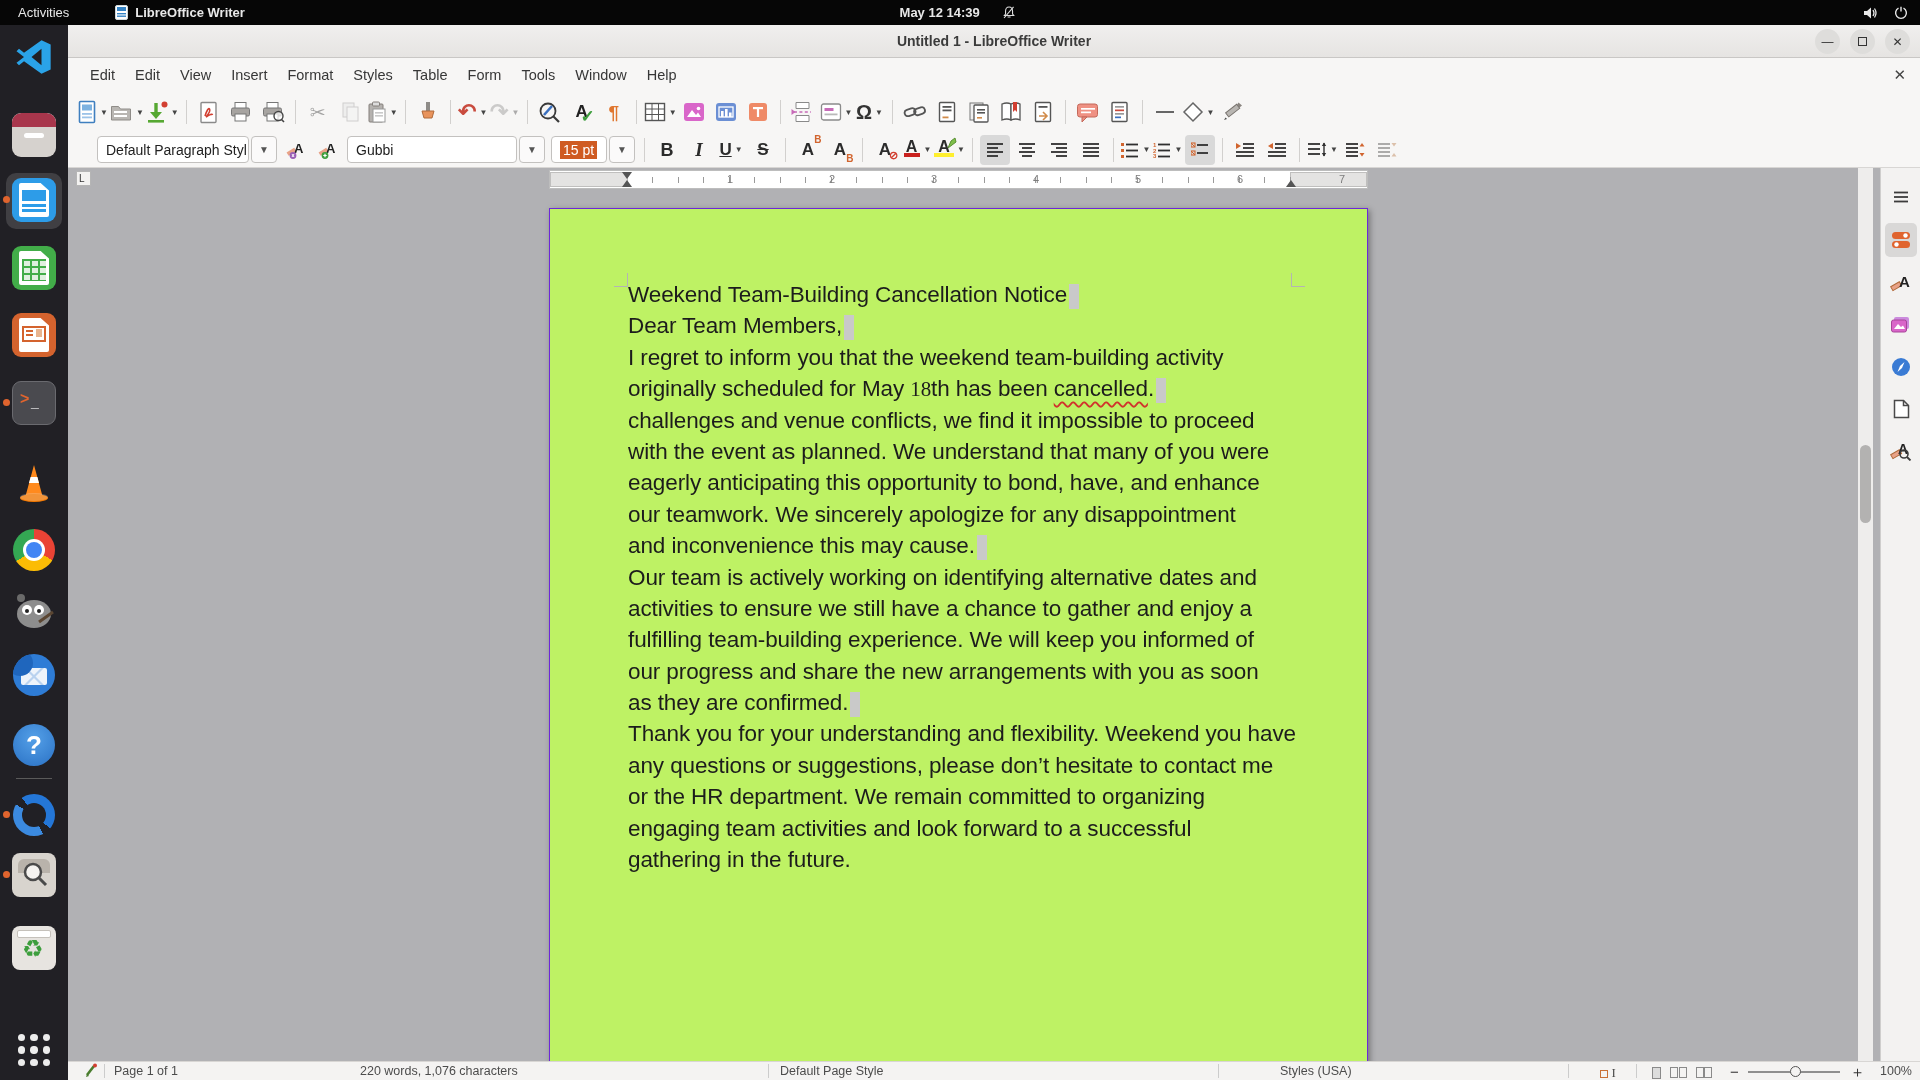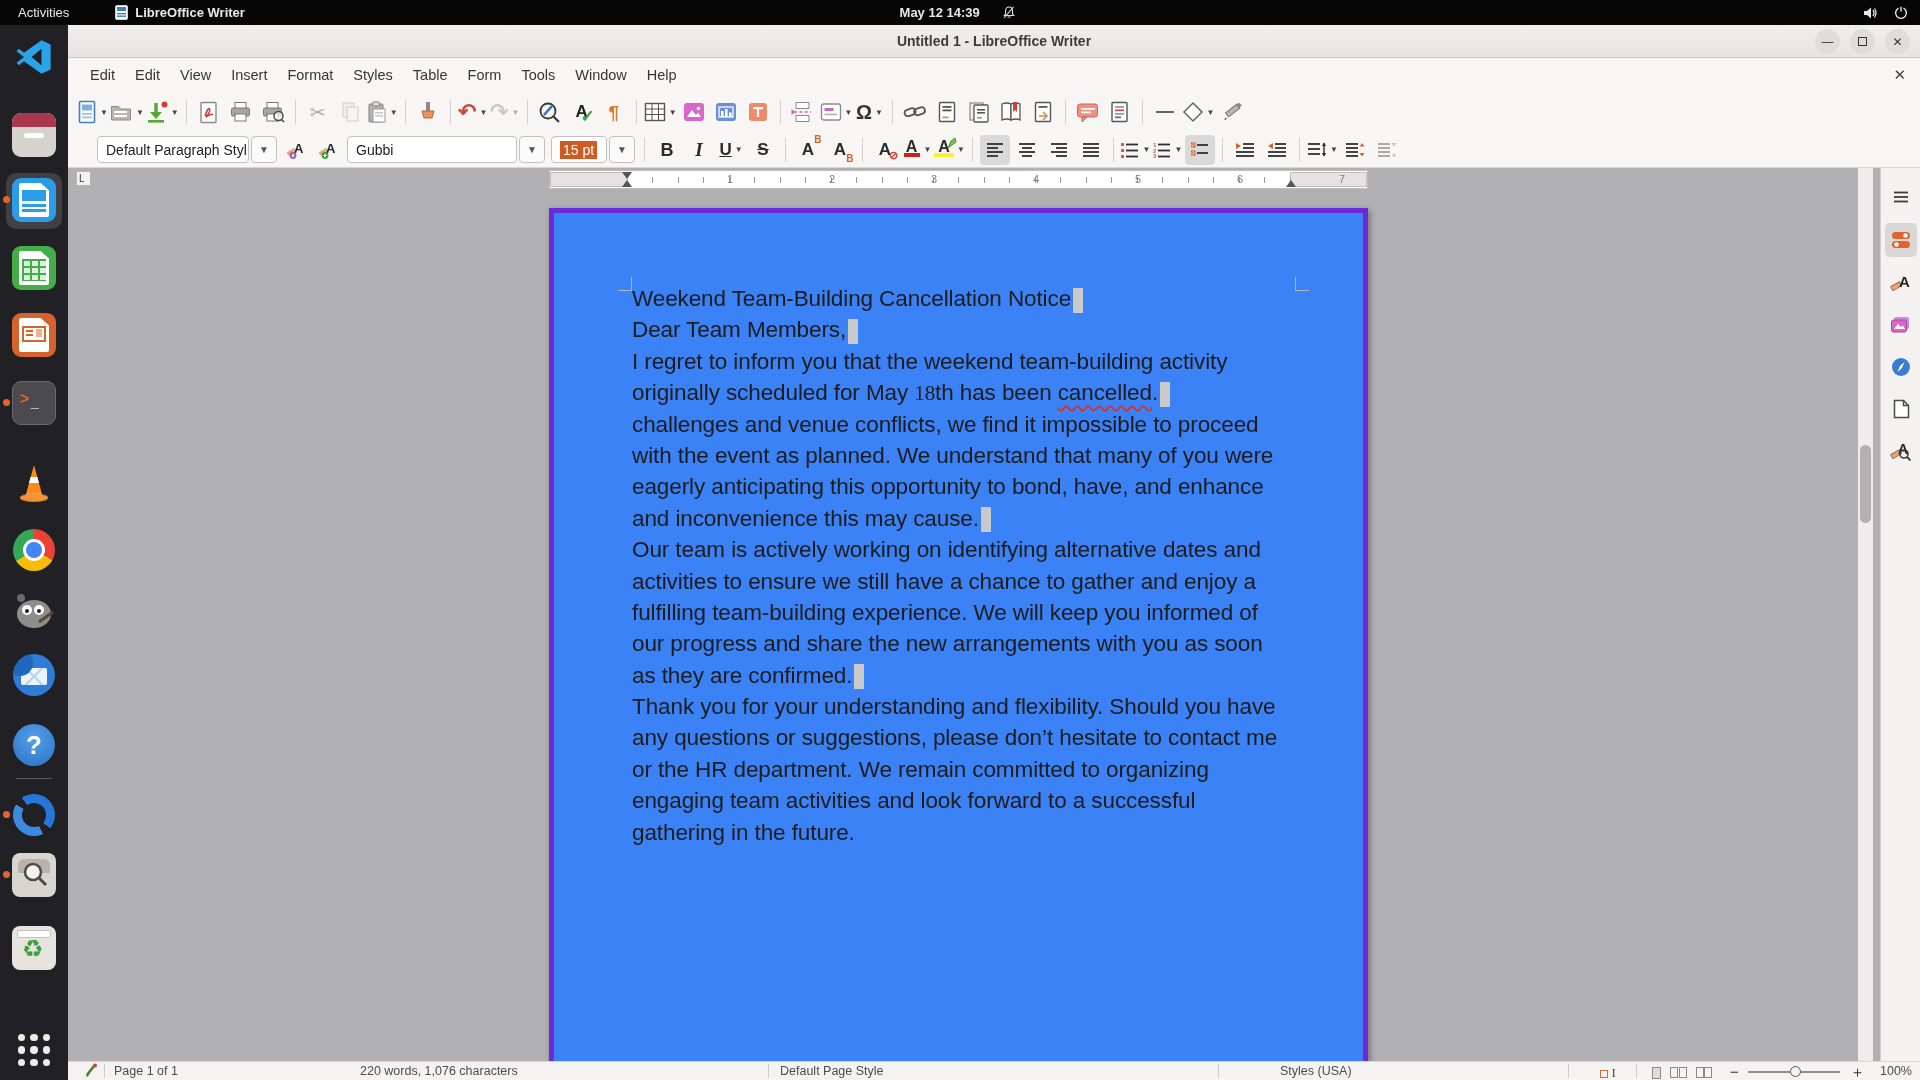--- a/index.html
+++ b/index.html
@@ -71,22 +71,22 @@
   #ruler { position:absolute; left:481px; top:2px; width:819px; height:19px; background:#fff; border:1px solid #bdbdbd; }
   .ruler-margin { position:absolute; top:1px; bottom:1px; background:#e4e3e2; border:1px solid #c0bfbe; }
   .ruler-ticks { position:absolute; left:78px; top:0; width:664px; height:100%;
     background-image:repeating-linear-gradient(to right, transparent 0 24.5px, #9a9a9a 24.5px 25.5px);
     background-size:51px 6px; background-position:0 center; background-repeat:repeat-x; }
   .ruler-num { position:absolute; top:2px; font-size:11px; color:#7d7d7d; }
   .ind-marker { position:absolute; width:0; height:0; border-left:5px solid transparent; border-right:5px solid transparent; }
   #tabsel { position:absolute; left:8px; top:3px; width:15px; height:15px; background:#f3f2f1; border:1px solid #b5b5b5;
             font-size:10px; color:#333; display:flex; align-items:flex-end; padding:1px 2px; }
 
-  #page { position:absolute; left:481px; top:40px; width:819px; height:860px; background:#3b82f6;
-          border:5px solid #6d28d9; box-shadow:2px 2px 6px rgba(0,0,0,.35); }
+  #page { position:absolute; left:481px; top:40px; width:819px; height:860px; background:#bef264;
+          border:1px solid #6d28d9; box-shadow:2px 2px 6px rgba(0,0,0,.35); }
   .corner { position:absolute; width:14px; height:14px; }
   .corner.tl { left:64px; top:64px; border-right:1px solid #b4b4b4; border-bottom:1px solid #b4b4b4; }
   .corner.tr { left:741px; top:64px; border-left:1px solid #b4b4b4; border-bottom:1px solid #b4b4b4; }
 
   #doctext { position:absolute; left:78px; top:70px; width:680px; font-size:22.5px; line-height:31.4px;
              color:#1c1c1c; letter-spacing:-0.1px; }
   .docline { white-space:nowrap; height:31.4px; }
   .misspell { text-decoration:underline wavy #d0342c 1.5px; text-underline-offset:5px; }
   .num-serif { font-family:"Liberation Serif", serif; font-size:21px; }
   .paramark { display:inline-block; width:10px; height:25px; background:#c9c9c9; margin-left:2px; vertical-align:middle; }
@@ -733,27 +733,28 @@
     <div class="corner tl"></div>
     <div class="corner tr"></div>
     <div id="doctext">
         <div class="docline">Weekend Team-Building Cancellation Notice<span class="paramark"></span></div>
         <div class="docline">Dear Team Members,<span class="paramark"></span></div>
         <div class="docline">I regret to inform you that the weekend team-building activity</div>
         <div class="docline">originally scheduled for May <span class="num-serif">18</span>th has been <span class="misspell">cancelled</span>.<span class="paramark"></span></div>
         <div class="docline">challenges and venue conflicts, we find it impossible to proceed</div>
         <div class="docline">with the event as planned. We understand that many of you were</div>
         <div class="docline">eagerly anticipating this opportunity to bond, have, and enhance</div>
+        <div class="docline">our teamwork. We sincerely apologize for any disappointment</div>
         <div class="docline">and inconvenience this may cause.<span class="paramark"></span></div>
         <div class="docline">Our team is actively working on identifying alternative dates and</div>
         <div class="docline">activities to ensure we still have a chance to gather and enjoy a</div>
         <div class="docline">fulfilling team-building experience. We will keep you informed of</div>
         <div class="docline">our progress and share the new arrangements with you as soon</div>
         <div class="docline">as they are confirmed.<span class="paramark"></span></div>
-        <div class="docline">Thank you for your understanding and flexibility. Should you have</div>
+        <div class="docline">Thank you for your understanding and flexibility. Weekend you have</div>
         <div class="docline">any questions or suggestions, please don’t hesitate to contact me</div>
         <div class="docline">or the HR department. We remain committed to organizing</div>
         <div class="docline">engaging team activities and look forward to a successful</div>
         <div class="docline">gathering in the future.</div>
       </div>
   </div>
 
   <div id="vscroll">
     <div id="vthumb"></div>
   </div>

